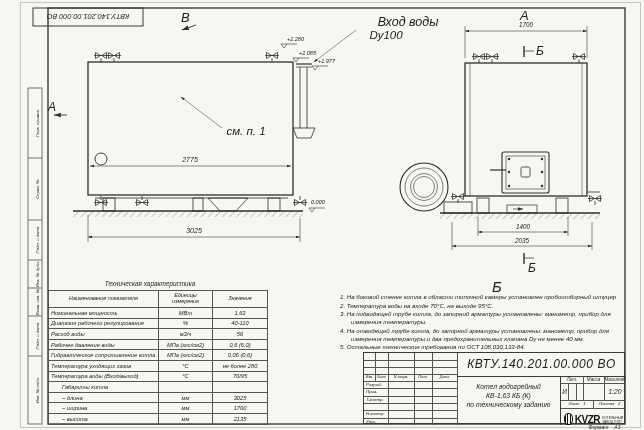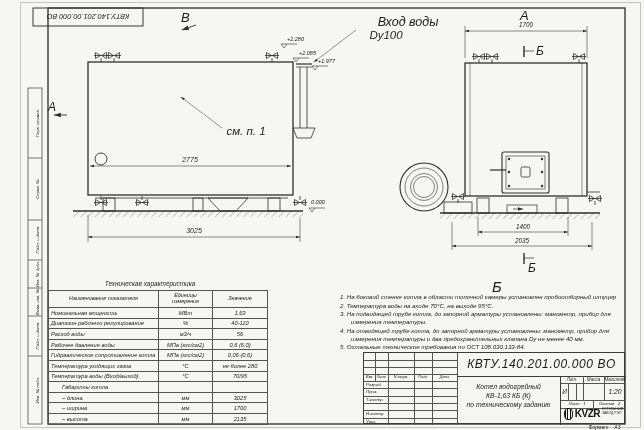--- a/index.html
+++ b/index.html
@@ -45,21 +45,21 @@
   #tb .chg { font-size:3.6px; text-align:center; line-height:7px; }
   #tb-doc { left:93px; top:0; width:169px; height:23px; border-bottom:1px solid #3c3b37;
             text-align:center; line-height:23px; font-size:12px; font-style:italic;
             letter-spacing:0.6px; position:absolute; }
   #tb-product { left:93px; top:23px; width:104px; height:49px;
                 border-right:1px solid #3c3b37; text-align:center; font-size:6.8px;
                 font-style:italic; line-height:1.3; padding-top:7px; position:absolute;
                 box-sizing:border-box; }
   .tb-h { font-size:4.5px; text-align:center; line-height:7px; }
   #tb-logo { left:197px; top:55px; width:65px; height:17px; position:absolute;
-             display:flex; align-items:flex-start; justify-content:center; gap:2px; }
+             display:flex; align-items:flex-end; justify-content:center; gap:2px; }
   #tb-logo .emblem { width:7px; height:10px; border-radius:45%;
              background:repeating-linear-gradient(90deg,#111 0 1px,#f6f6f2 1px 2.4px);
              border:1px solid #111; }
   #tb-logo .kvzr { font-weight:bold; font-size:10px; letter-spacing:-0.5px; color:#111; }
   #tb-logo .sub { font-size:3.4px; line-height:1.15; color:#222; }
   #fmt { left:577px; top:424px; width:55px; text-align:center; font-size:5px;
          font-style:italic; }
   #fmt span { margin:0 3px; }
 </style>
 </head>

